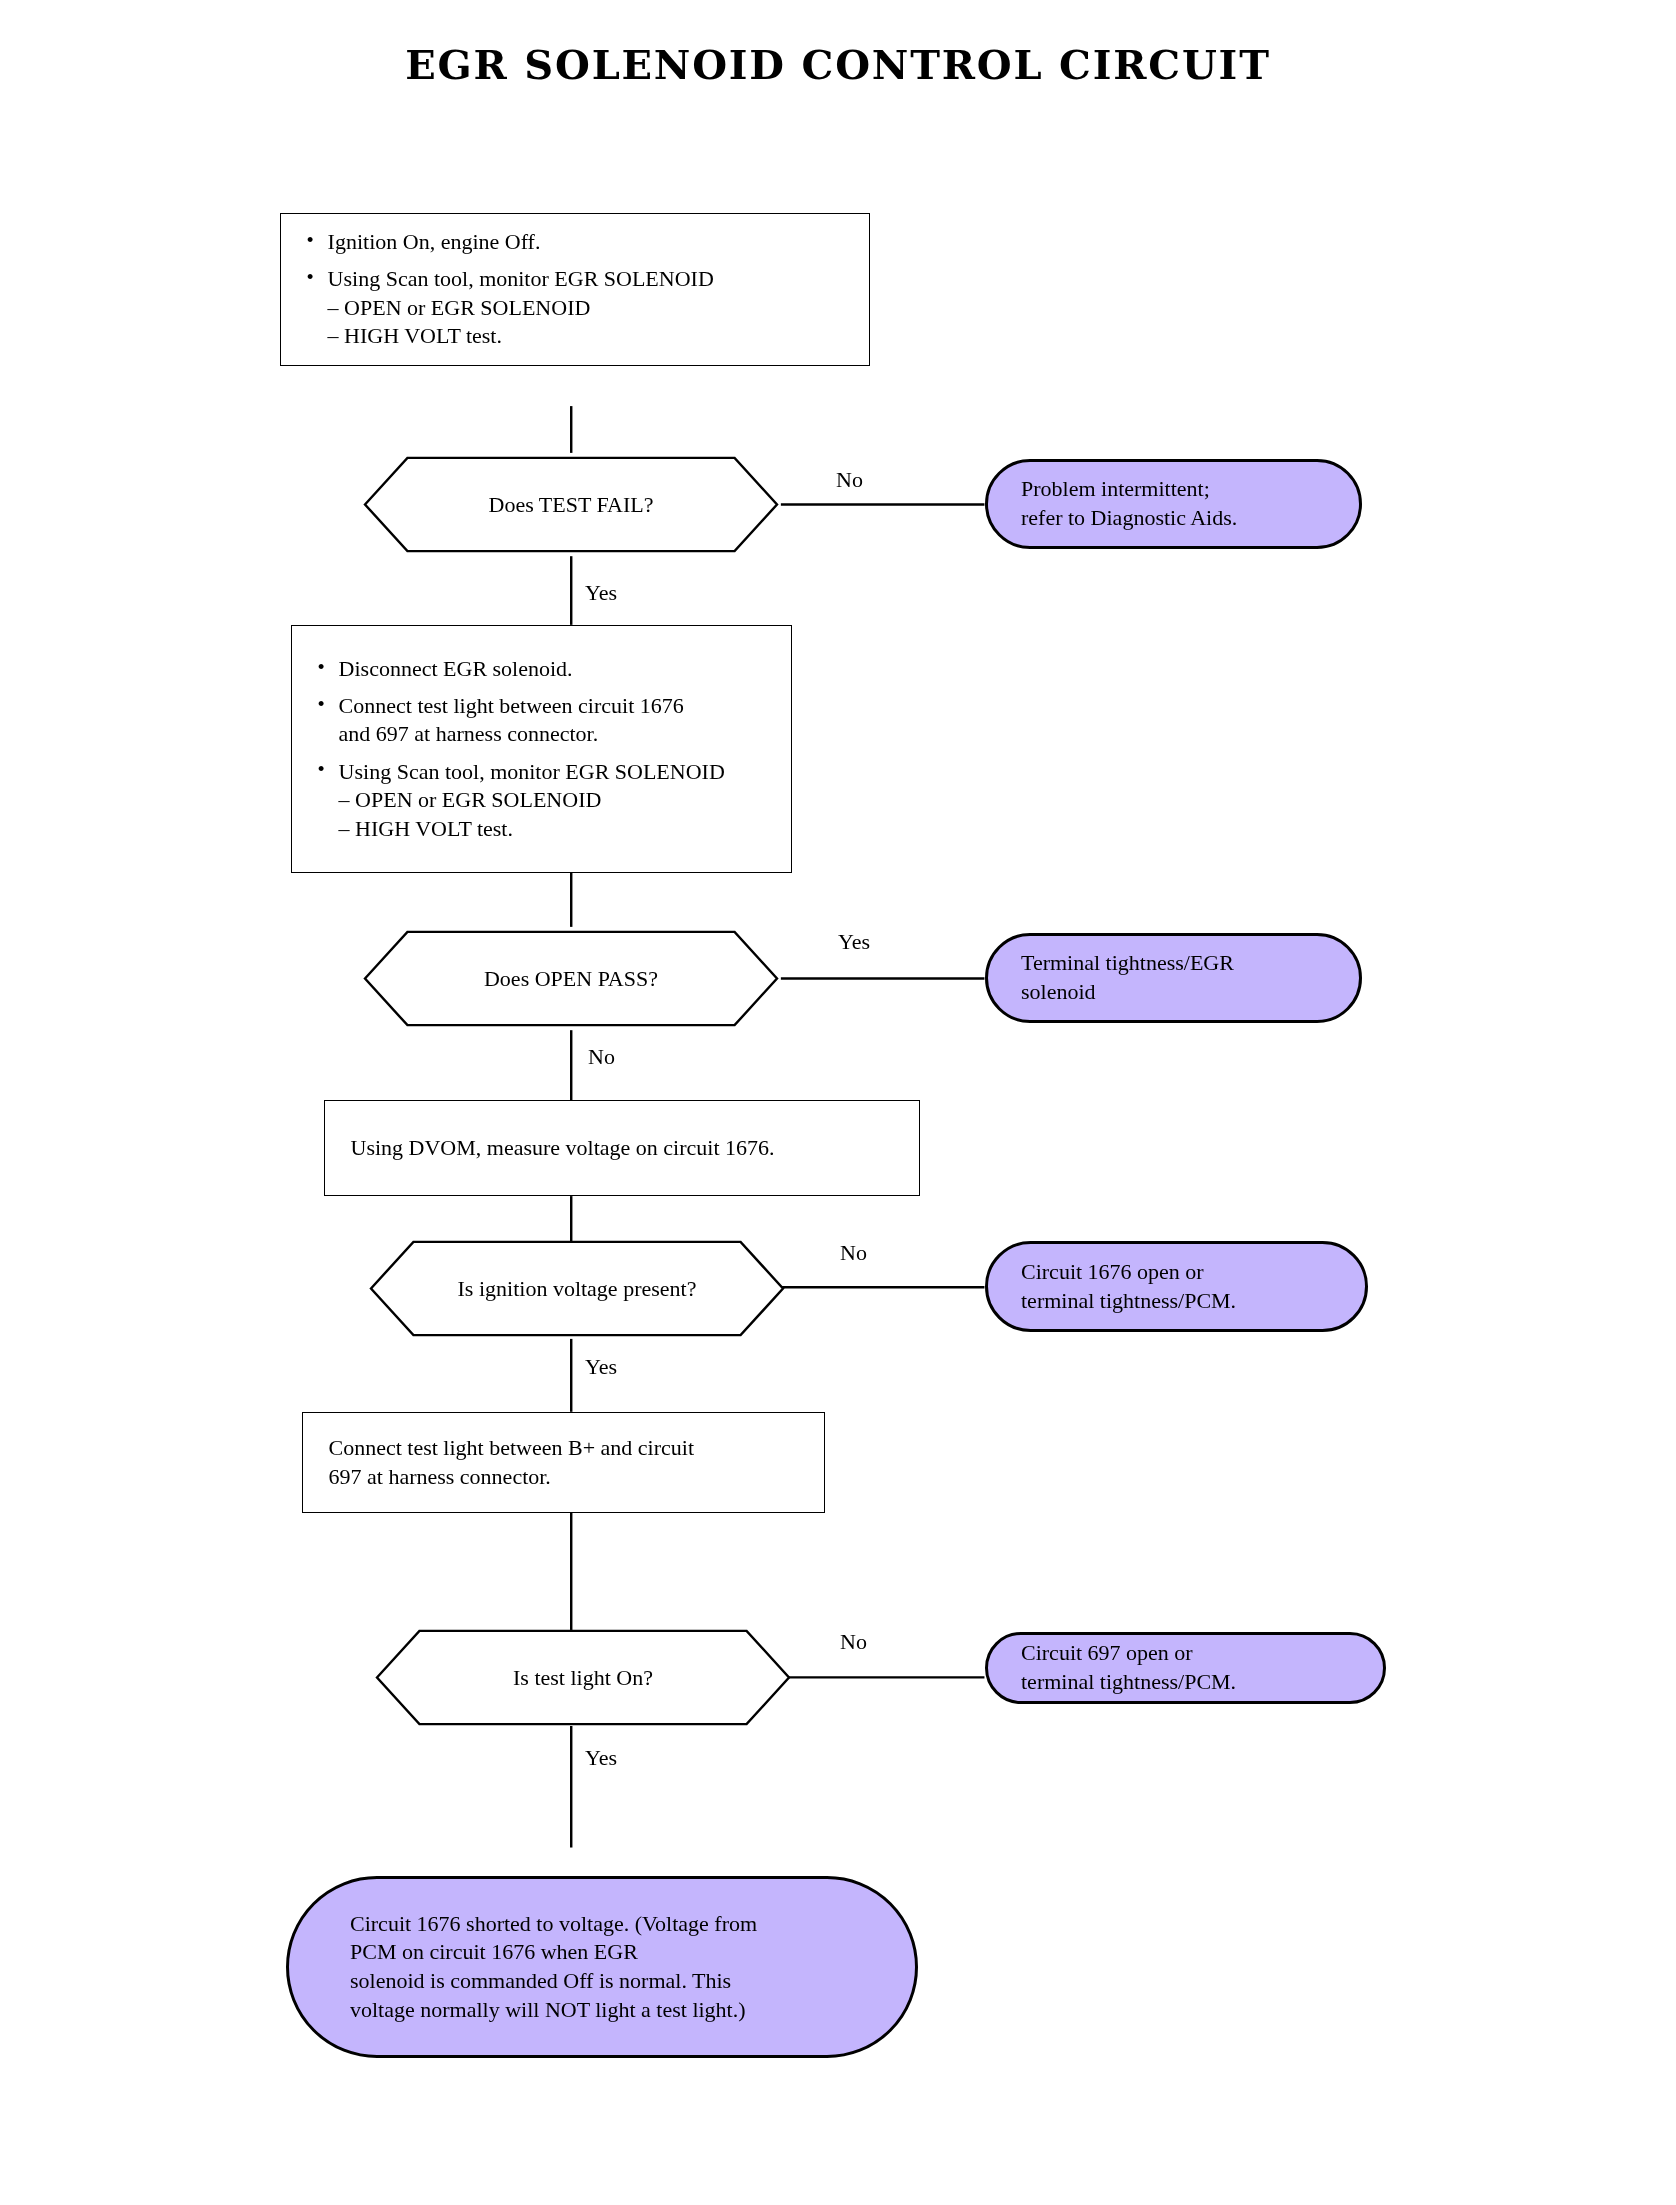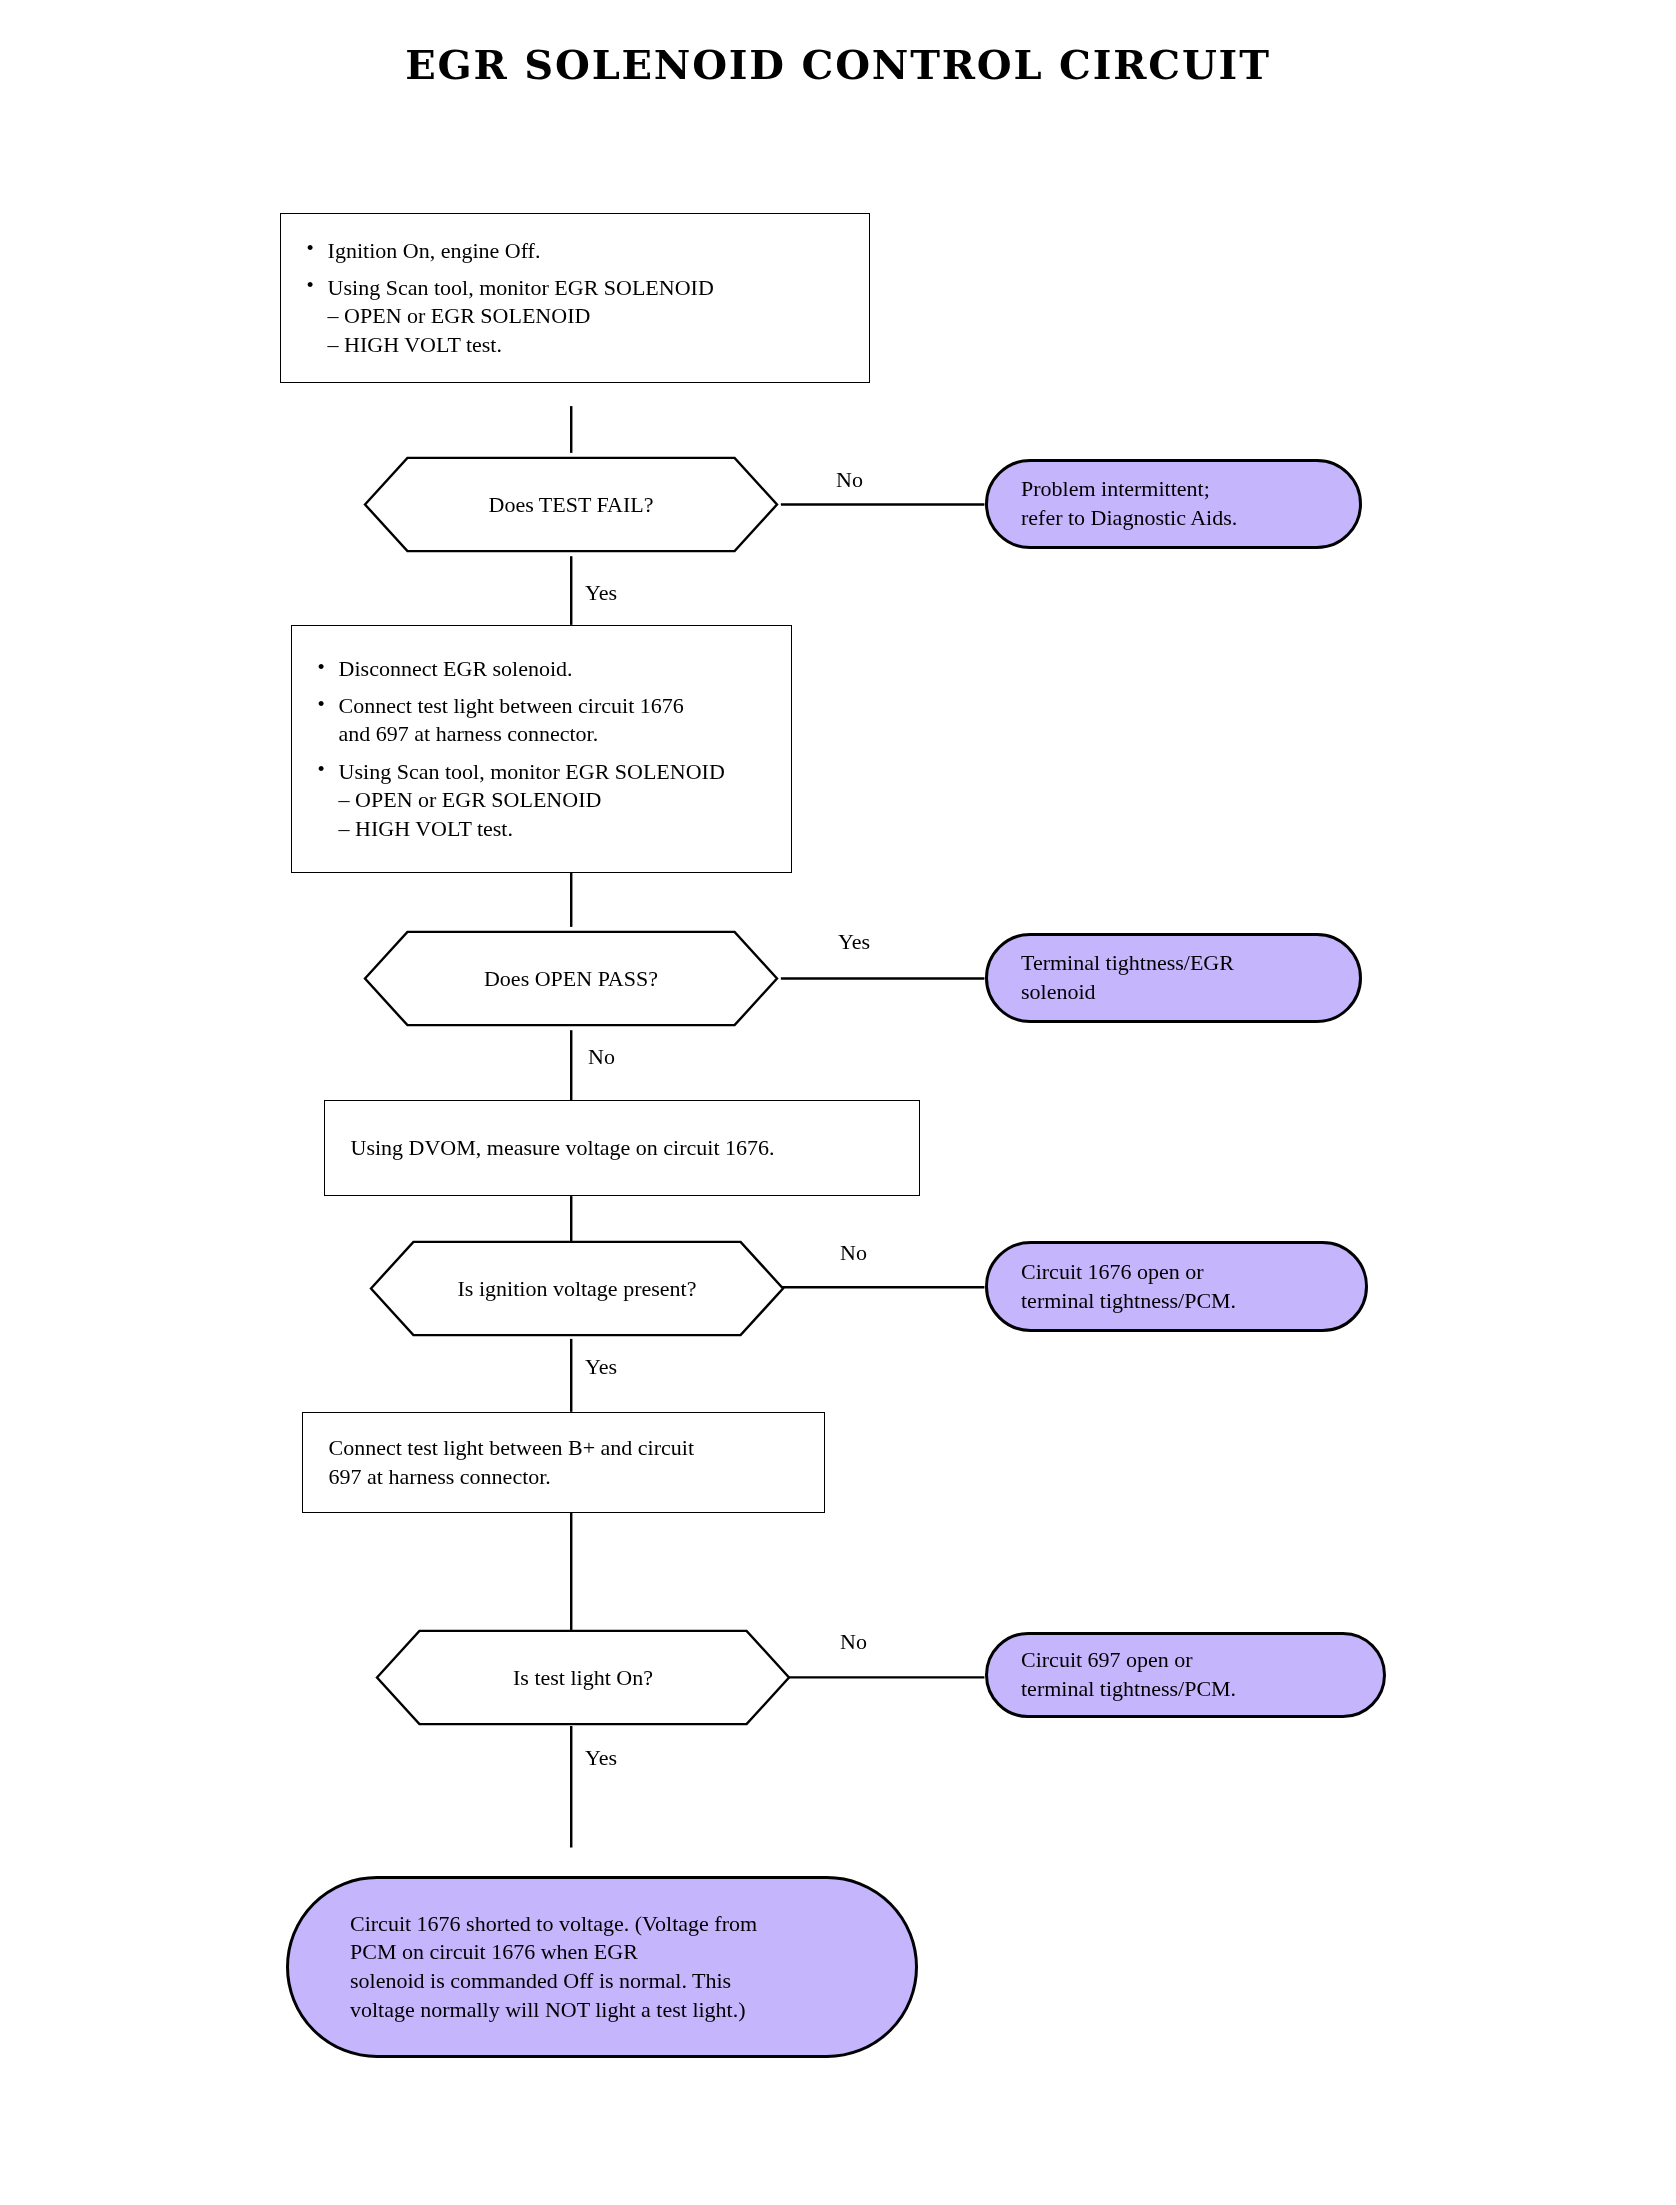--- a/index.html
+++ b/index.html
@@ -137,21 +137,21 @@
 
     <line x1="940" y1="2203" x2="940" y2="2323" stroke="#000" stroke-width="4"></line>
 
     <line x1="940" y1="2489" x2="940" y2="2682" stroke="#000" stroke-width="4"></line>
 
     <line x1="1285" y1="2760" x2="1620" y2="2760" stroke="#000" stroke-width="4"></line>
 
     <line x1="940" y1="2840" x2="940" y2="3040" stroke="#000" stroke-width="4"></line>
   </svg>
 
-  <div class="node rect" style="left:280px; top:213px; width:590px; height:170px;">
+  <div class="node rect" style="left:280px; top:213px; width:590px; height:153px;">
     <div class="node-text" style="padding:16px 14.6px;">
       <ul class="bullet-list">
         <li>Ignition On, engine Off.</li>
         <li>Using Scan tool, monitor EGR SOLENOID
 – OPEN or EGR SOLENOID
 – HIGH VOLT test.</li>
       </ul>
     </div>
   </div>
 
@@ -231,21 +231,21 @@
 
   <div class="hex-wrap" style="left:340px; top:1626px; width:486px; height:103px;">
     <svg width="486" height="103" viewBox="0 0 800 170">
       <polygon points="60,85 130,8 670,8 740,85 670,162 130,162" fill="#fff" stroke="#000" stroke-width="4"></polygon>
     </svg>
     <div class="hex-label">Is test light On?</div>
   </div>
   <div class="edge-label" style="left:840px; top:1629px;">No</div>
   <div class="edge-label" style="left:585px; top:1745px;">Yes</div>
 
-  <div class="node stadium" style="left:985px; top:1632px; width:401px; height:86px;">
+  <div class="node stadium" style="left:985px; top:1632px; width:401px; height:72px;">
     <div class="node-text" style="padding:0 33px;">
       <div class="txt">Circuit 697 open or
 terminal tightness/PCM.</div>
     </div>
   </div>
 
   <div class="node stadium" style="left:286px; top:1848px; width:632px; height:182px; border-radius:97px;margin-top:28px;">
     <div class="node-text" style="padding:0 61px;">
       <div class="txt">Circuit 1676 shorted to voltage. (Voltage from
 PCM on circuit 1676 when EGR

